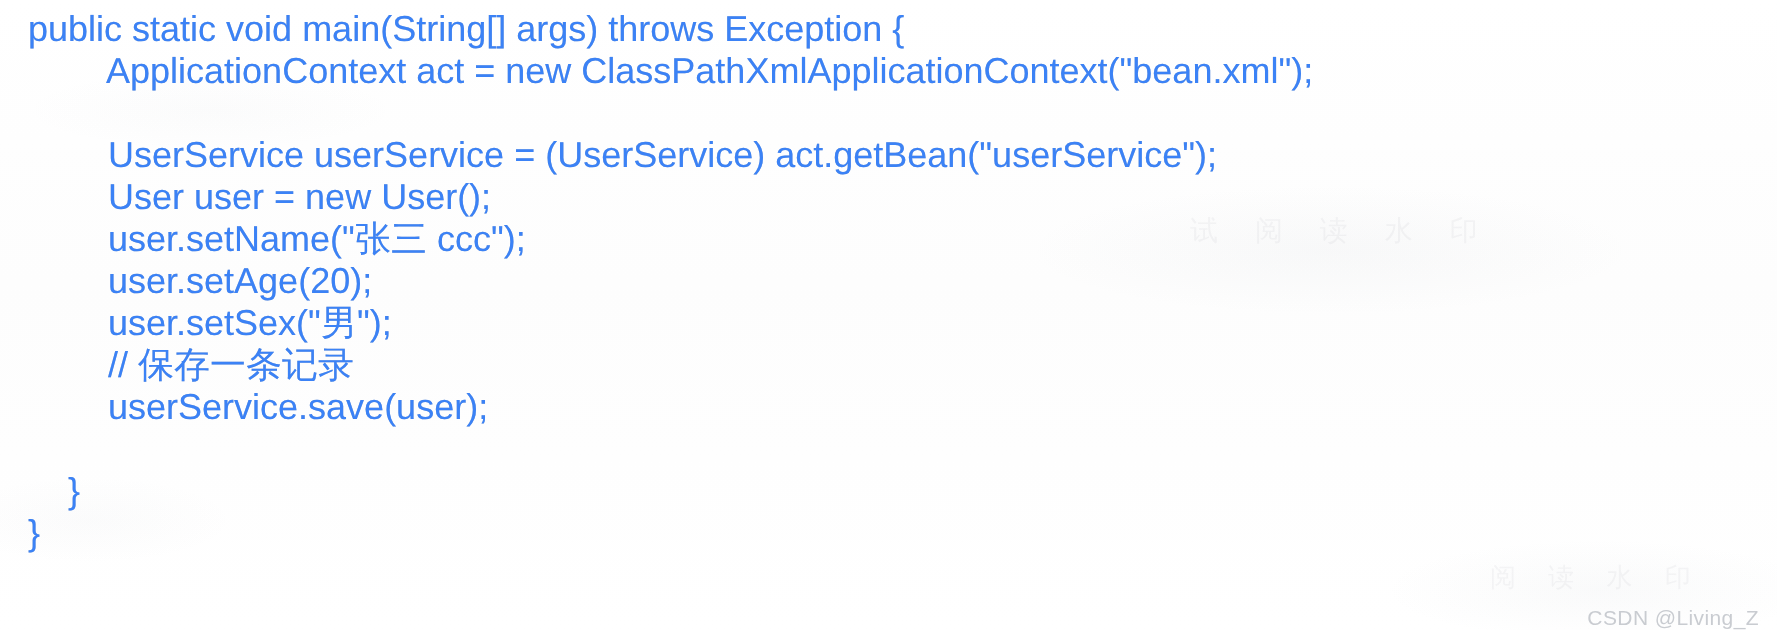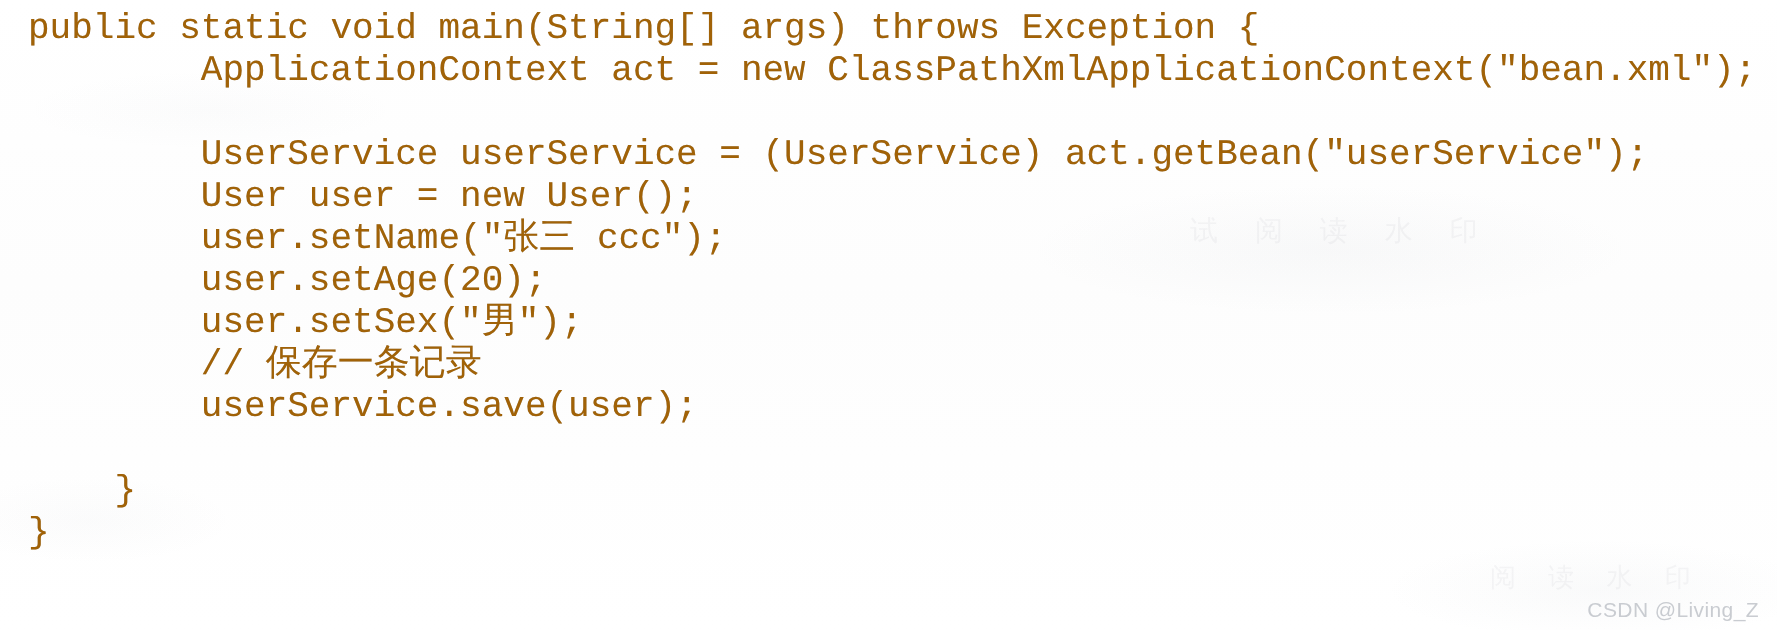--- a/index.html
+++ b/index.html
@@ -41,37 +41,37 @@
     padding: 8px 0 0 0;
     margin: 0;
     width: 1777px;
   }
 
   .code-line {
     height: 42px;
     line-height: 42px;
     font-size: 36px;
     letter-spacing: 0px;
-    color: #a16207;
+    color: #3b82f6;
     white-space: pre;
     padding-left: 28px;
-    font-family: Liberation Mono, monospace;
+    font-family: Liberation Sans, sans-serif;
     text-rendering: geometricPrecision;
     -webkit-font-smoothing: antialiased;
     text-shadow: 0 0 0.6px rgba(92,96,102,0.35);
   }
 
   .code-line.blank {
     height: 42px;
   }
 
   .watermark {
     position: absolute;
     right: 18px;
-    bottom: 8px;
+    bottom: 0;
     font-family: "Liberation Sans", "DejaVu Sans", sans-serif;
     font-size: 21px;
     color: #c9ccd1;
     letter-spacing: 0.4px;
     white-space: nowrap;
     user-select: none;
   }
 
   .ghost-mark {
     position: absolute;

